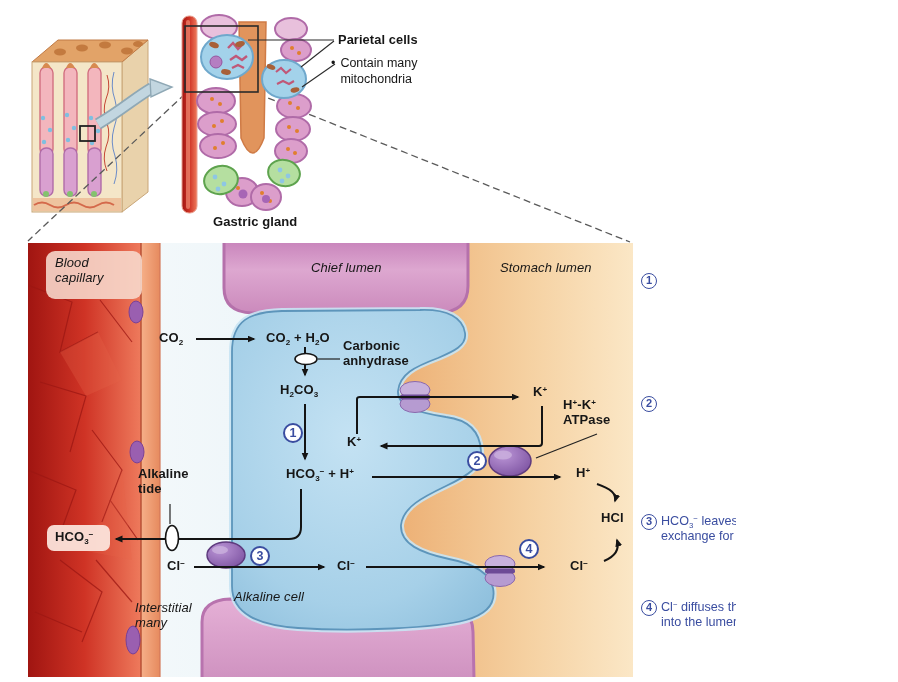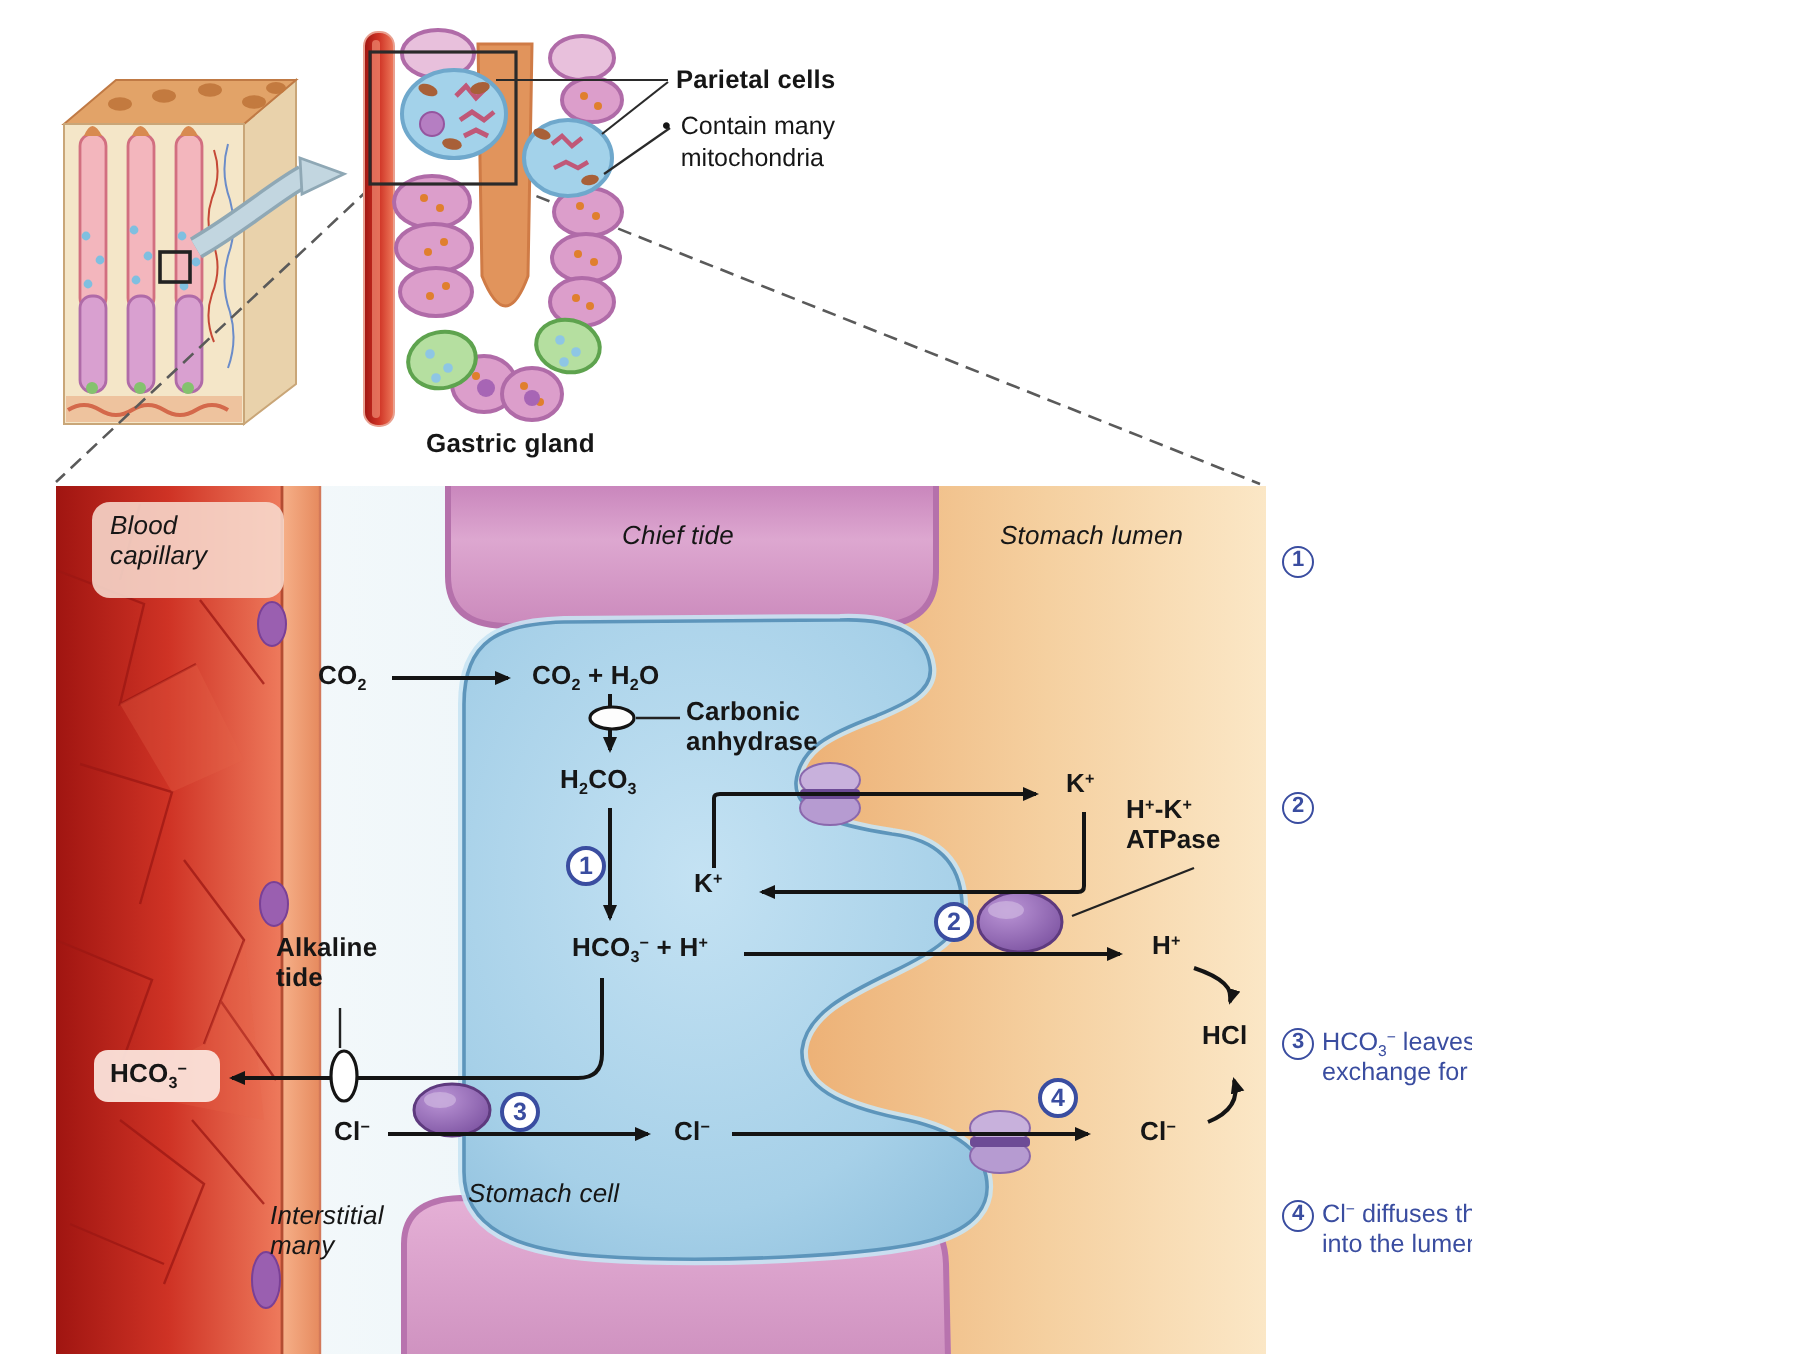--- a/index.html
+++ b/index.html
@@ -288,28 +288,28 @@
 
 <div class="lbl" style="left:338px;top:33px;font-size:12.8px">Parietal cells</div>
 <div class="callout-note" style="left:331px;top:55px">
   <span class="bullet">•</span>
   <span class="note-text">Contain many mitochondria</span>
 </div>
 <div class="lbl" style="left:213px;top:215px">Gastric gland</div>
 
 <div class="lbl it" style="left:55px;top:256px">Blood
 capillary</div>
-<div class="lbl it" style="left:311px;top:261px">Chief tide</div>
+<div class="lbl it" style="left:311px;top:261px">Chief lumen</div>
 <div class="lbl it" style="left:500px;top:261px">Stomach lumen</div>
 <div class="lbl it" style="left:135px;top:601px">Interstitial
 many</div>
-<div class="lbl it" style="left:234px;top:590px">Stomach cell</div>
+<div class="lbl it" style="left:234px;top:590px">Alkaline cell</div>
 <div class="lbl" style="left:138px;top:467px">Alkaline
 tide</div>
-<div class="lbl" style="left:343px;top:349px">Carbonic
+<div class="lbl" style="left:343px;top:339px">Carbonic
 anhydrase</div>
 
 <div class="lbl mol" style="left:159px;top:331px">CO<sub>2</sub></div>
 <div class="lbl mol" style="left:266px;top:331px">CO<sub>2</sub> + H<sub>2</sub>O</div>
 <div class="lbl mol" style="left:280px;top:383px">H<sub>2</sub>CO<sub>3</sub></div>
 <div class="lbl mol" style="left:286px;top:467px">HCO<sub>3</sub><sup>−</sup> + H<sup>+</sup></div>
 <div class="lbl mol" style="left:55px;top:530px">HCO<sub>3</sub><sup>−</sup></div>
 <div class="lbl mol" style="left:167px;top:559px">Cl<sup>−</sup></div>
 <div class="lbl mol" style="left:337px;top:559px">Cl<sup>−</sup></div>
 <div class="lbl mol" style="left:570px;top:559px">Cl<sup>−</sup></div>

